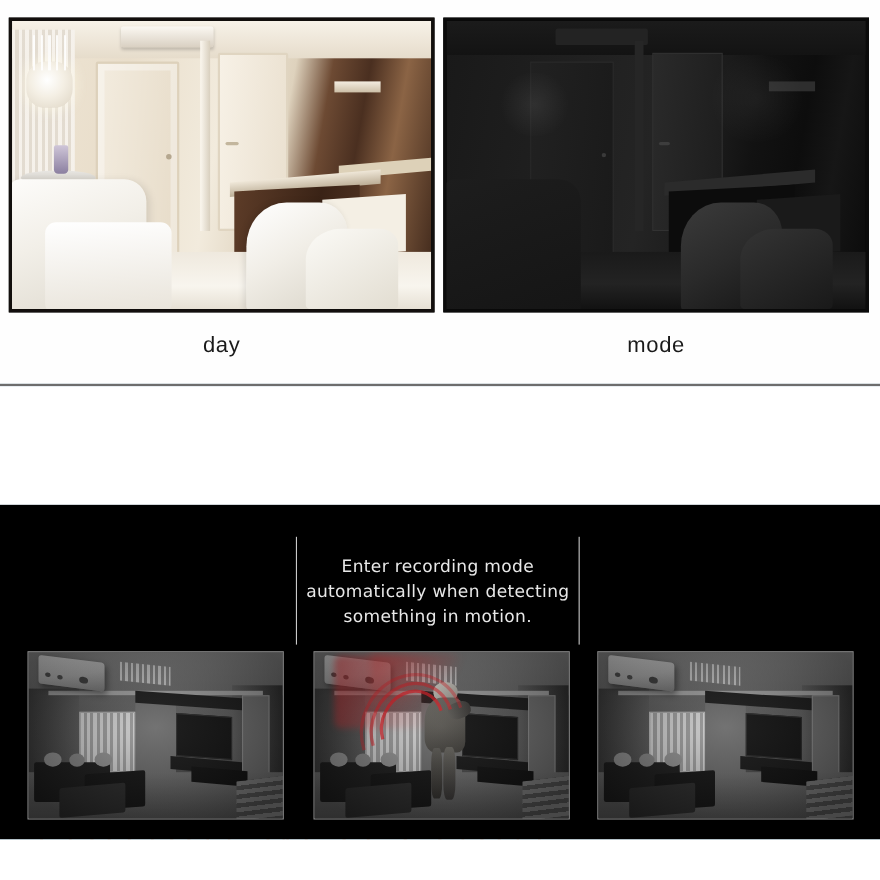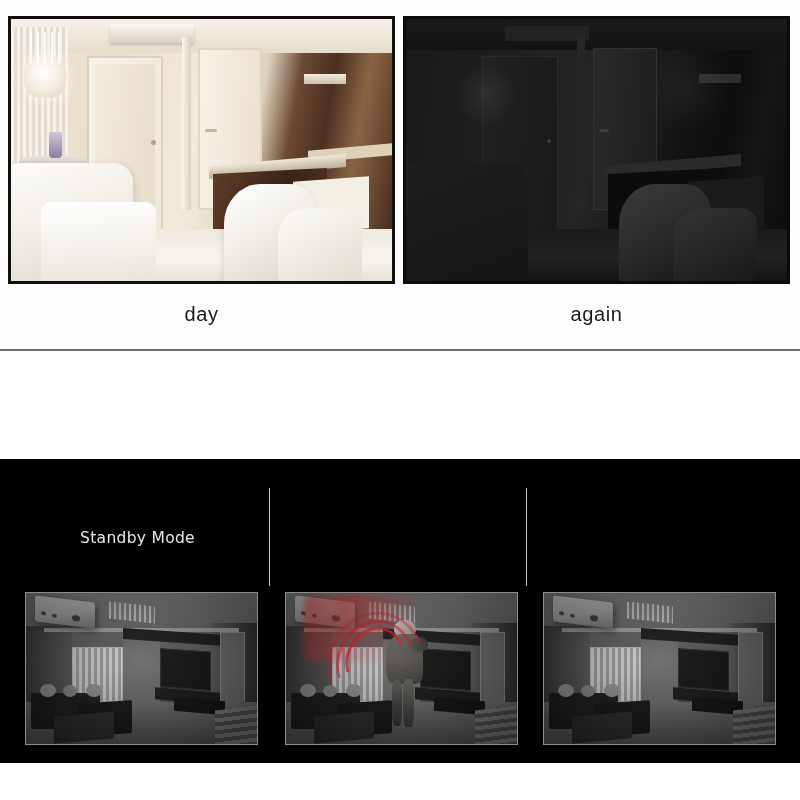--- a/index.html
+++ b/index.html
@@ -252,34 +252,34 @@
         <div class="n-floor"></div>
         <div class="n-sofa"></div>
         <div class="n-chair"></div>
         <div class="n-chair2"></div>
         <div class="n-glow"></div>
         <div class="n-glow2"></div>
       </div>
     </div>
 
     <div class="caption cap-day">day</div>
-    <div class="caption cap-night">again</div>
+    <div class="caption cap-night">mode</div>
   </div>
 
   <div class="hr-line"></div>
 
   <div class="heading-band">
     <div class="heading">Motion detection</div>
   </div>
 
   <div class="black-section">
 
     <div class="cols">
-      <div class="col col-1">Standby Mode</div>
       <div class="vdiv vdiv-1"></div>
+      <div class="col col-2">Enter recording mode automatically when detecting something in motion.</div>
       <div class="vdiv vdiv-2"></div>
     </div>
 
     <div class="shot shot-1">
       <div class="r-base"></div>
       <div class="r-ceiling"></div>
       <div class="r-leftwall"></div>
       <div class="r-rightwall"></div>
       <div class="r-cove"></div>
       <div class="r-wallmid"></div>

